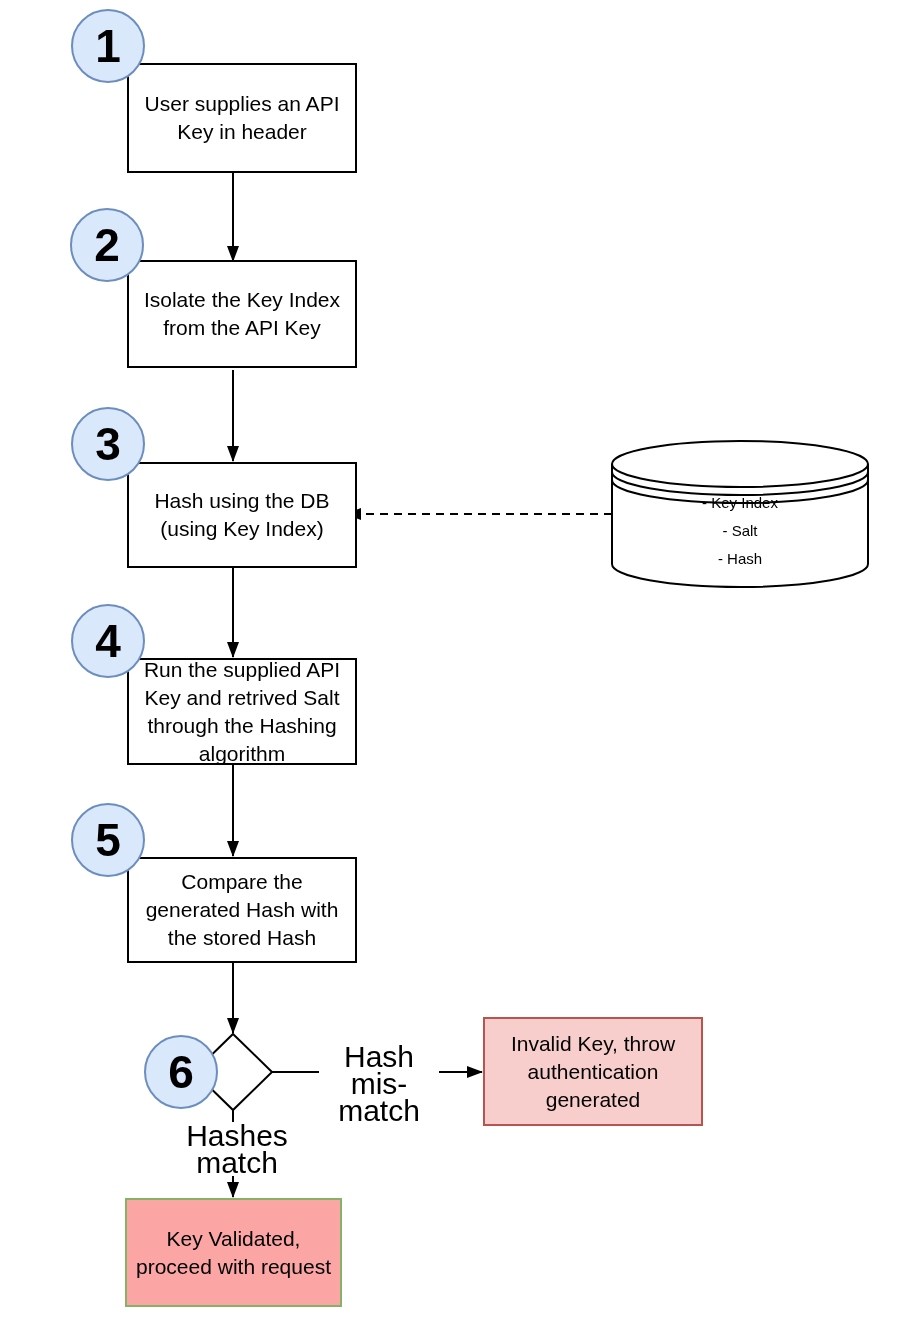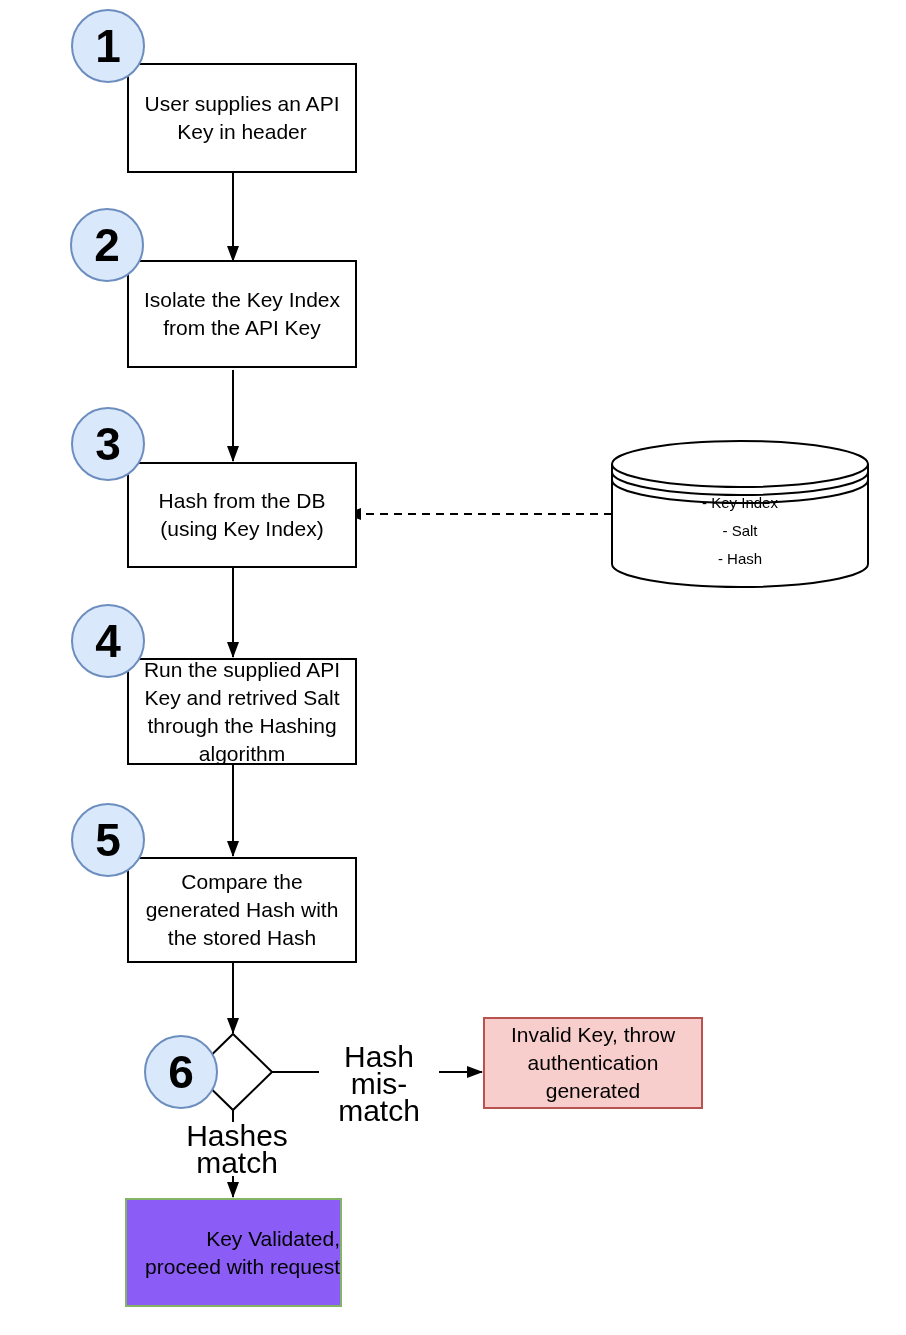--- a/index.html
+++ b/index.html
@@ -27,30 +27,29 @@
     flex-direction: column;
     align-items: center;
     justify-content: center;
     text-align: center;
     font-size: 21px;
     line-height: 28px;
     z-index: 2;
   }
   .node.error {
     left: 483px; top: 1017px;
-    width: 220px; height: 92px;
+    width: 220px; height: 109px;
     background: #f8cecc;
     border-color: #b85450;
   }
   .node.success {
     left: 125px; top: 1198px;
     width: 217px; height: 109px;
-    background: #8b5cf6;
+    background: #fca5a5;
     border-color: #82b366;
-    align-items: flex-end;
   }
   .badge {
     position: absolute;
     width: 74px; height: 74px;
     box-sizing: border-box;
     border-radius: 50%;
     background: #dae8fc;
     border: 2px solid #6c8ebf;
     display: flex;
     align-items: center;
@@ -114,21 +113,21 @@
     <div>User supplies an API</div>
     <div>Key in header</div>
   </div>
 
   <div class="node" style="left:127px; top:260px; height:108px">
     <div>Isolate the Key Index</div>
     <div>from the API Key</div>
   </div>
 
   <div class="node" style="left:127px; top:462px; height:106px">
-    <div>Hash from the DB</div>
+    <div>Hash using the DB</div>
     <div>(using Key Index)</div>
   </div>
 
   <div class="node" style="left:127px; top:658px; height:107px">
     <div>Run the supplied API</div>
     <div>Key and retrived Salt</div>
     <div>through the Hashing</div>
     <div>algorithm</div>
   </div>
 

